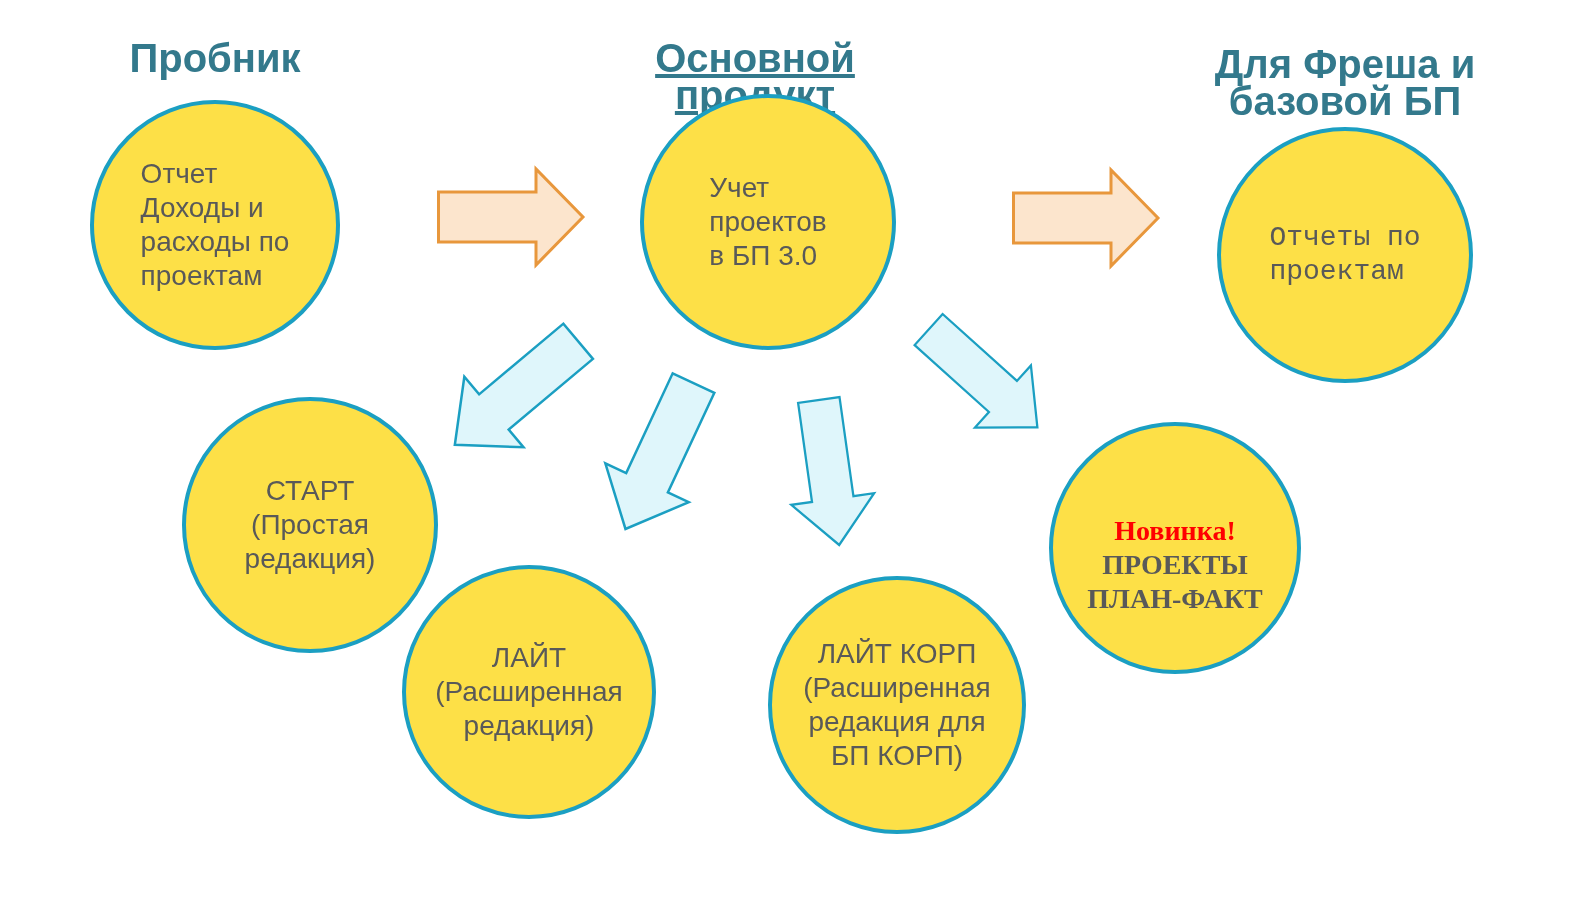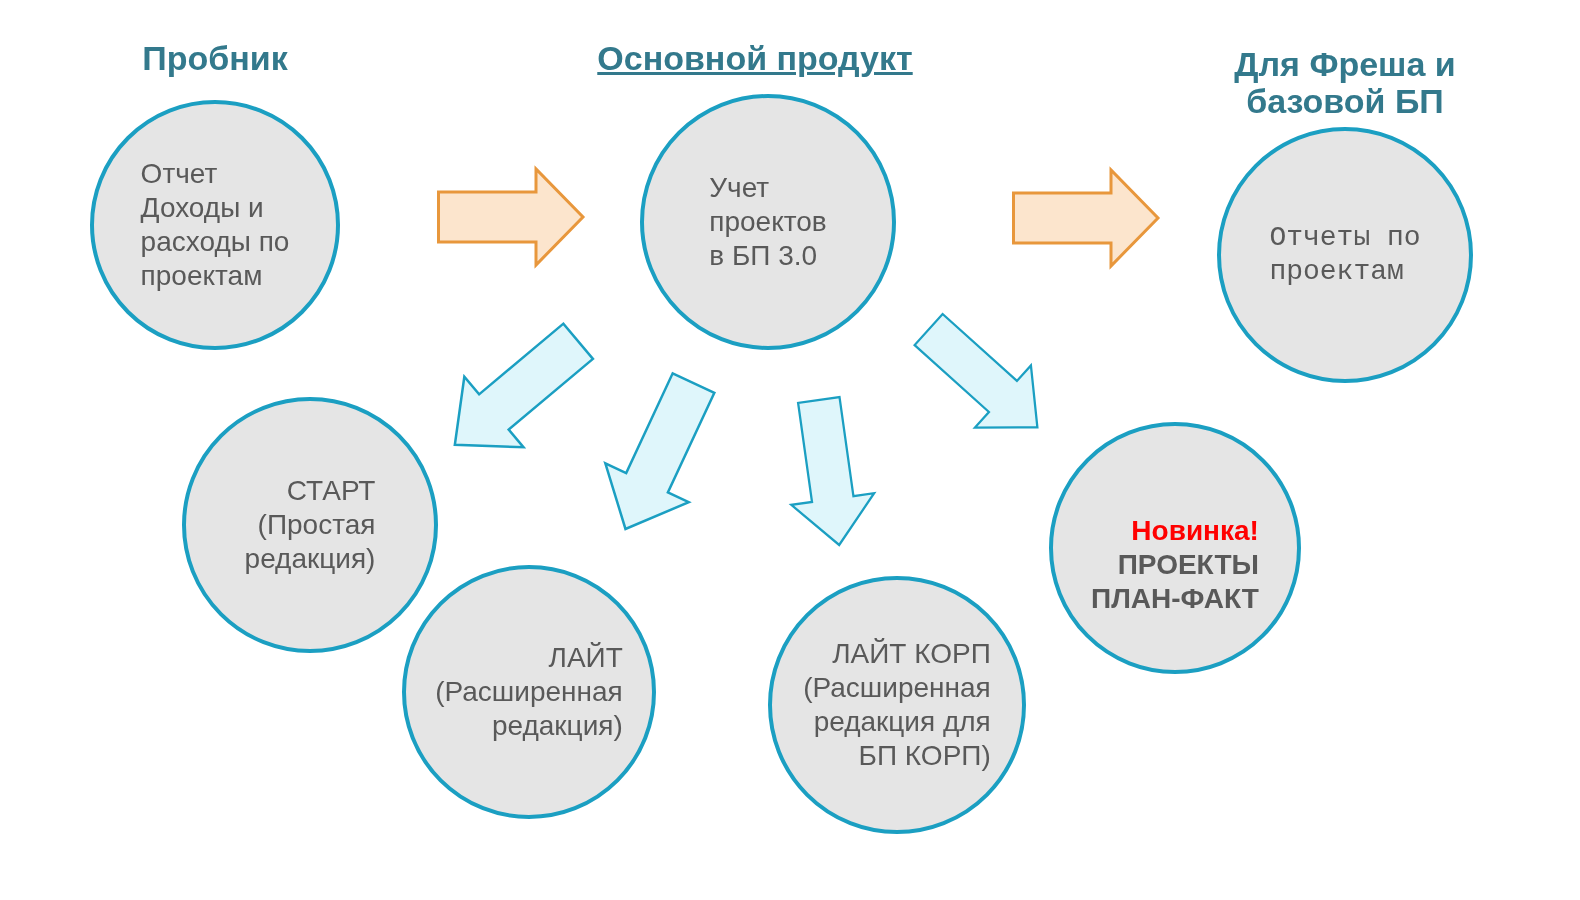--- a/index.html
+++ b/index.html
@@ -11,56 +11,56 @@
   .slide {
     position: relative;
     width: 1580px;
     height: 900px;
     background: #ffffff;
     overflow: hidden;
   }
   .col-header {
     position: absolute;
     text-align: center;
-    font-size: 34px;
+    font-size: 40px;
     font-weight: bold;
     color: #33798C;
     line-height: 37px;
     white-space: pre-line;
   }
   .header-1 { left: 40px;   top: 40px; width: 350px; }
   .header-2 { left: 580px;  top: 40px; width: 350px; text-decoration: underline; }
   .header-3 { left: 1170px; top: 46px; width: 350px; }
 
   .circle {
     position: absolute;
     border: 4px solid #1B9FC2;
     border-radius: 50%;
-    background: #e5e5e5;
+    background: #fde047;
     display: flex;
     align-items: center;
     justify-content: center;
     box-sizing: border-box;
   }
   .circle-text {
     font-size: 28px;
     line-height: 34px;
     color: #595959;
     white-space: pre-line;
-    text-align: right;
+    text-align: center;
   }
   .circle-text.align-left { text-align: left; }
 
   .c-trial      { left: 90px;   top: 100px; width: 250px; height: 250px; }
   .c-main       { left: 640px;  top: 94px;  width: 256px; height: 256px; }
   .c-fresh      { left: 1217px; top: 127px; width: 256px; height: 256px; font-family: Liberation Mono, monospace; }
   .c-start      { left: 182px;  top: 397px; width: 256px; height: 256px; }
   .c-lite       { left: 402px;  top: 565px; width: 254px; height: 254px; }
   .c-litecorp   { left: 768px;  top: 576px; width: 258px; height: 258px; }
-  .c-planfact   { left: 1049px; top: 422px; width: 252px; height: 252px; }
+  .c-planfact   { left: 1049px; top: 422px; width: 252px; height: 252px; font-family: Liberation Serif, serif; }
 
   .c-planfact .circle-text { font-weight: bold; }
   .badge-new {
     display: block;
     color: #FF0000;
     font-weight: bold;
   }
 
   .arrow-svg { position: absolute; overflow: visible; }
   .arrow-orange polygon {

